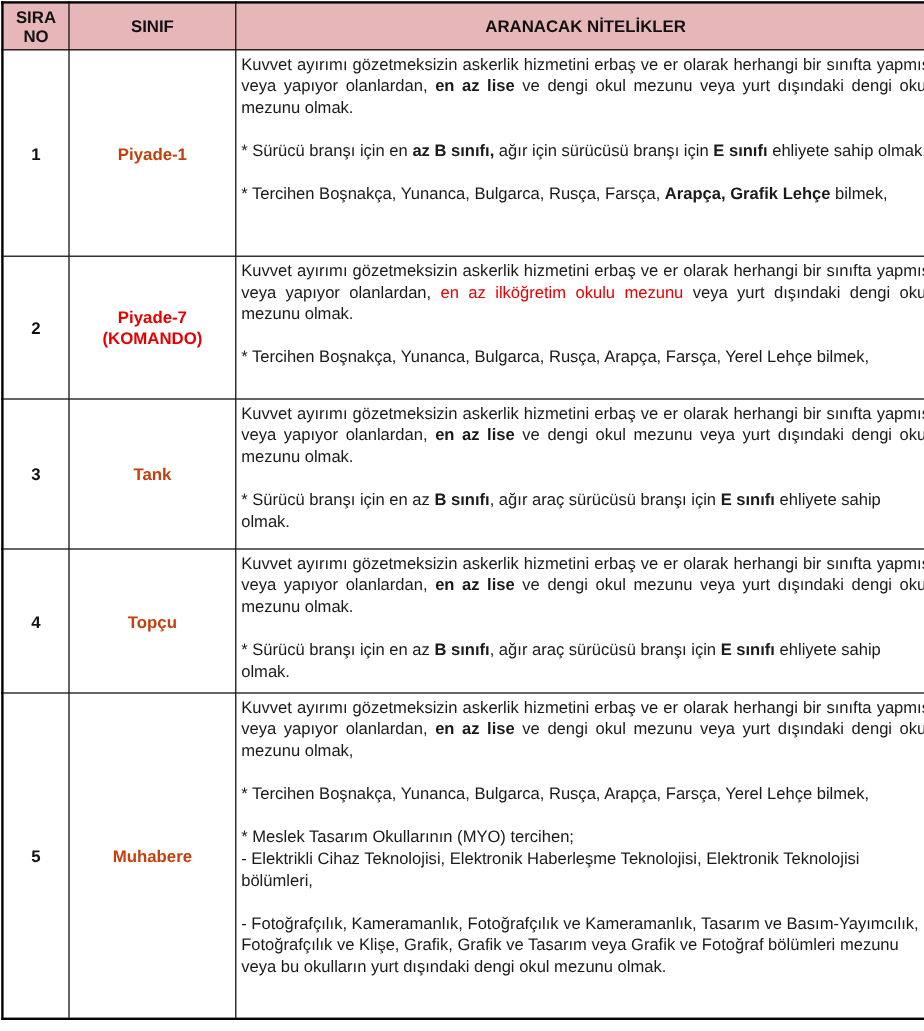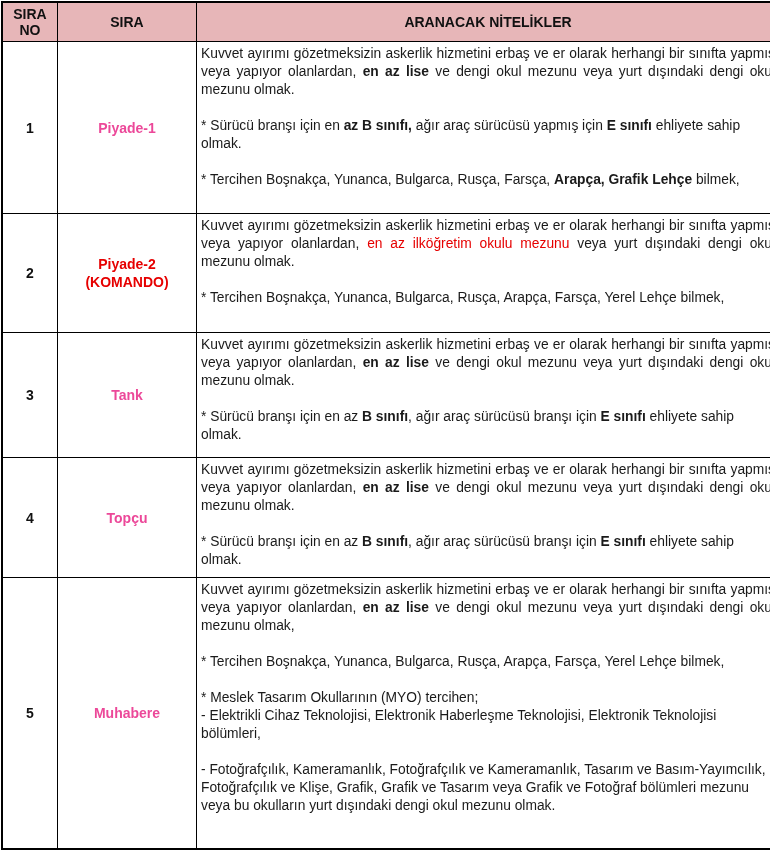--- a/index.html
+++ b/index.html
@@ -31,21 +31,21 @@
   }
   .col-no{width:50px;}
   .col-sinif{width:134px;}
   .col-nitelik{width:578px;}
   td.cell-no{
     text-align:center;vertical-align:middle;
     font-weight:bold;font-size:14px;color:#111;
   }
   td.cell-sinif{
     text-align:center;vertical-align:middle;
-    font-weight:bold;font-size:14px;line-height:18px;color:#ec4899;
+    font-weight:bold;font-size:14px;line-height:18px;color:#c2410c;
     padding:0 2px;
   }
   td.cell-sinif.red{color:var(--red,#e60000);}
   td.cell-nitelik{
     vertical-align:top;
     padding:3px 4px 2px 4px;
     font-size:13.8px;
     line-height:18px;
   }
   .para{margin:0 0 18px 0;}
@@ -56,37 +56,37 @@
   span.red{color:var(--red,#e60000);font-weight:normal;}
 </style>
 </head>
 <body>
 
 <div class="page">
   <table class="qual-table">
     <thead>
       <tr>
         <th class="col-no">SIRA NO</th>
-        <th class="col-sinif">SIRA</th>
+        <th class="col-sinif">SINIF</th>
         <th class="col-nitelik">ARANACAK NİTELİKLER</th>
       </tr>
     </thead>
     <tbody id="rows">
         <tr style="height: 172px;">
           <td class="cell-no">1</td>
           <td class="cell-sinif"><span>Piyade-1</span></td>
           <td class="cell-nitelik">
             <div class="para justify"><span>Kuvvet ayırımı gözetmeksizin askerlik hizmetini erbaş ve er olarak herhangi bir sınıfta yapmış veya yapıyor olanlardan, </span><span class="b">en az lise</span><span> ve dengi okul mezunu veya yurt dışındaki dengi okul mezunu olmak.</span></div>
-            <div class="para"><span>* Sürücü branşı için en </span><span class="b">az B sınıfı,</span><span> ağır araç sürücüsü yapmış için </span><span class="b">E sınıfı</span><span> ehliyete sahip olmak.</span></div>
+            <div class="para"><span>* Sürücü branşı için en </span><span class="b">az B sınıfı,</span><span> ağır için sürücüsü branşı için </span><span class="b">E sınıfı</span><span> ehliyete sahip olmak.</span></div>
             <div class="para justify"><span>* Tercihen Boşnakça, Yunanca, Bulgarca, Rusça, Farsça, </span><span class="b">Arapça, Grafik Lehçe</span><span> bilmek,</span></div>
           </td>
         </tr>
         <tr style="height: 119px;">
           <td class="cell-no">2</td>
-          <td class="cell-sinif red"><span>Piyade-2</span><br><span>(KOMANDO)</span></td>
+          <td class="cell-sinif red"><span>Piyade-7</span><br><span>(KOMANDO)</span></td>
           <td class="cell-nitelik">
             <div class="para justify"><span>Kuvvet ayırımı gözetmeksizin askerlik hizmetini erbaş ve er olarak herhangi bir sınıfta yapmış veya yapıyor olanlardan, </span><span class="red">en az  ilköğretim okulu mezunu</span><span> veya yurt dışındaki dengi okul mezunu olmak.</span></div>
             <div class="para"><span>* Tercihen Boşnakça, Yunanca, Bulgarca, Rusça, Arapça, Farsça, Yerel Lehçe bilmek,</span></div>
           </td>
         </tr>
         <tr style="height: 125px;">
           <td class="cell-no">3</td>
           <td class="cell-sinif"><span>Tank</span></td>
           <td class="cell-nitelik">
             <div class="para justify"><span>Kuvvet ayırımı gözetmeksizin askerlik hizmetini erbaş ve er olarak herhangi bir sınıfta yapmış veya yapıyor olanlardan, </span><span class="b">en az lise</span><span> ve dengi okul mezunu veya yurt dışındaki dengi okul mezunu olmak.</span></div>

